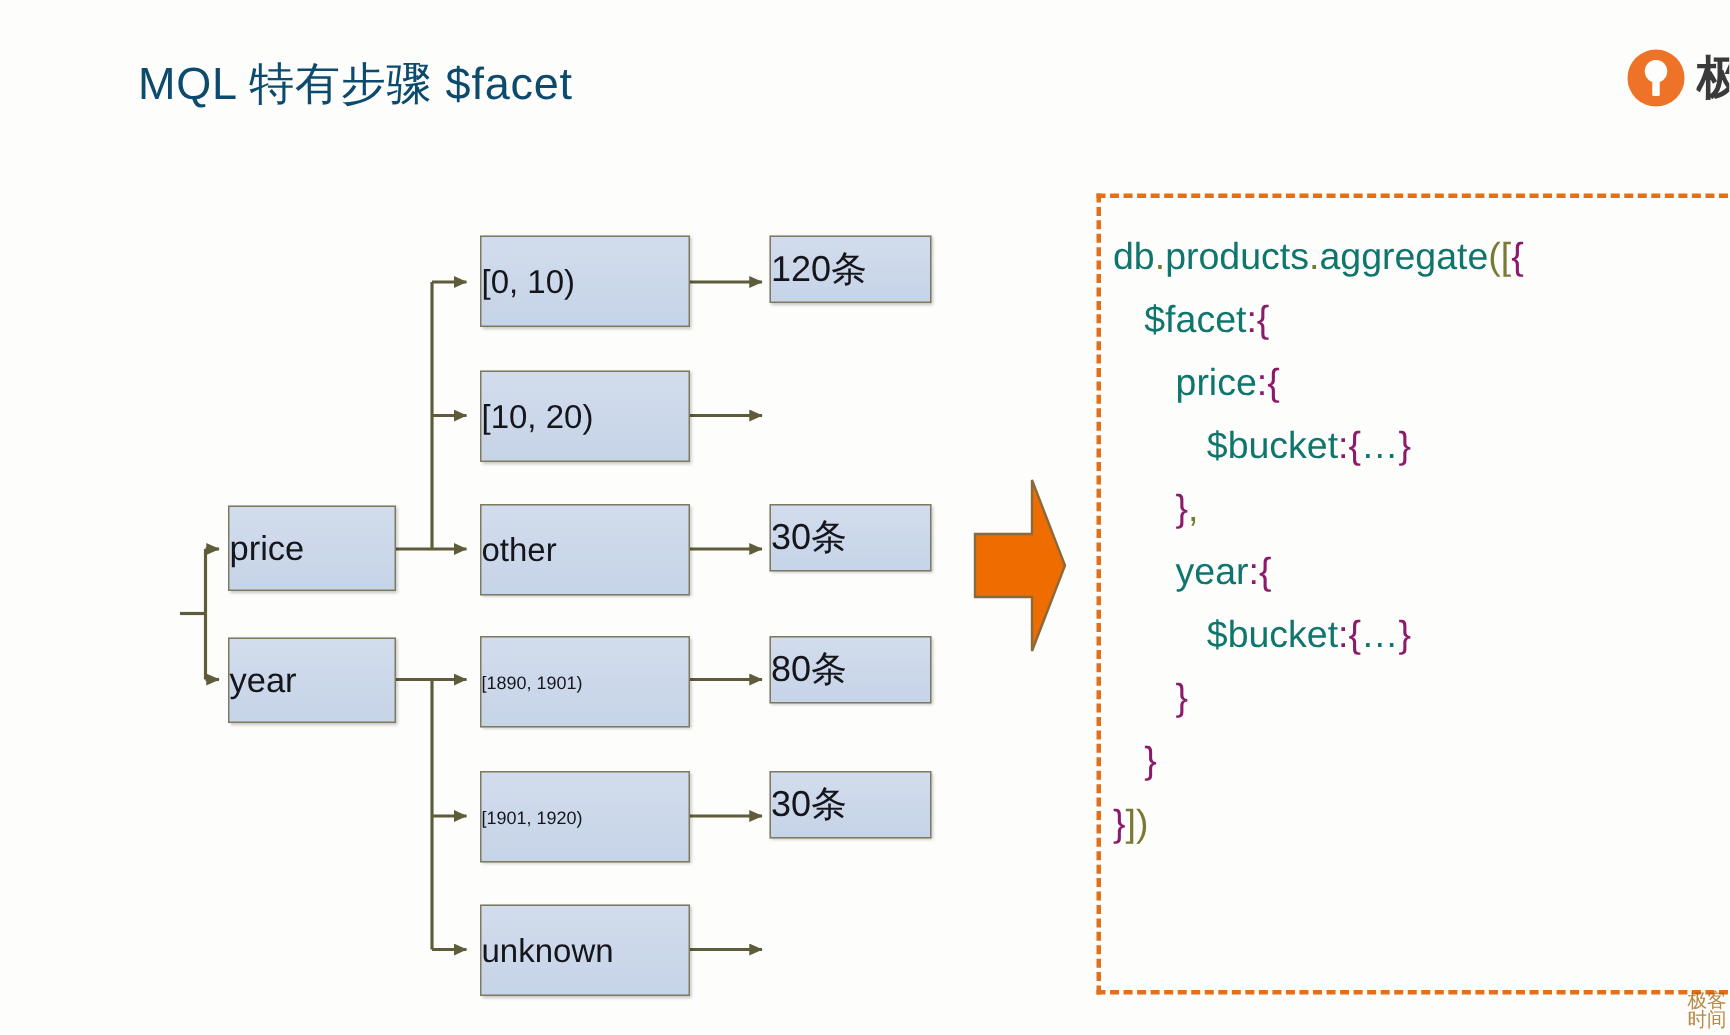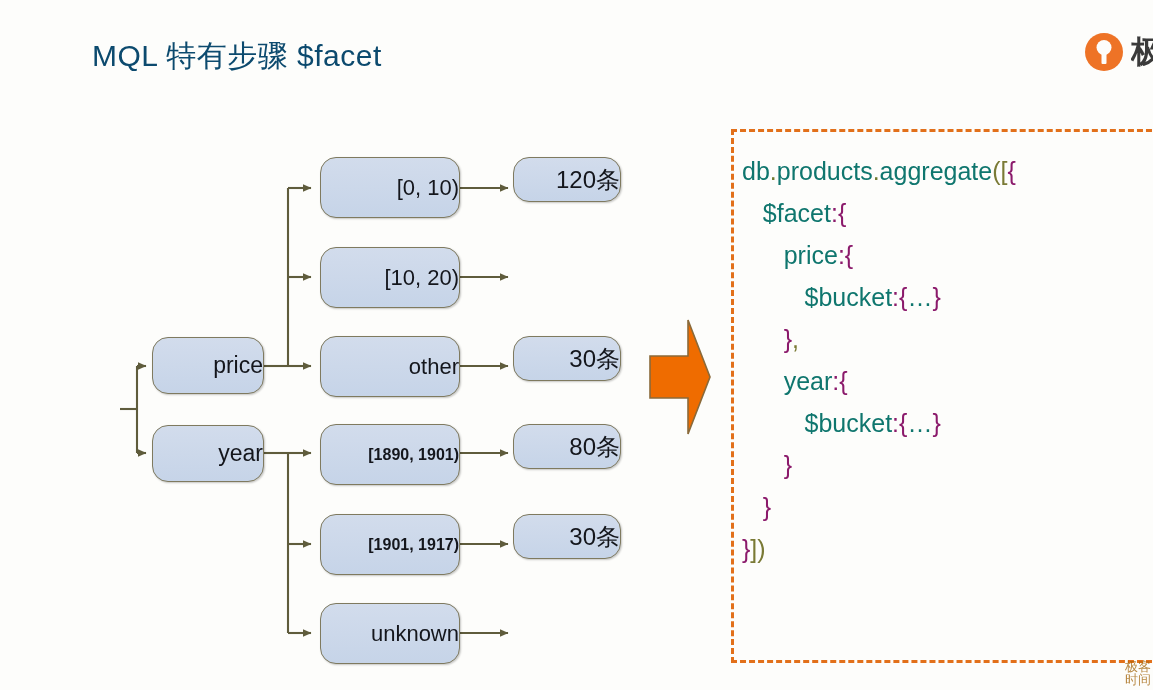--- a/index.html
+++ b/index.html
@@ -69,40 +69,40 @@
   }
 
   
   #diagram { position: absolute; left: 0; top: 0; width: 712px; height: 690px; }
   #diagram svg { position: absolute; left: 0; top: 0; }
 
   .node {
     position: absolute;
     background: #ccd9ea;
     border: 1px solid #7f7a5f;
-    border-radius: 16px;
+    border-radius: 0;
     display: flex;
     align-items: center;
-    justify-content: flex-end;
+    justify-content: flex-start;
     color: #14161c;
     box-shadow: 1px 1px 2px rgba(0,0,0,0.22);
     background-image: linear-gradient(180deg, #d2dcec 0%, #c6d4e8 100%);
   }
   .node-label { line-height: 1; }
 
   #node-data      { left: 10px;  top: 380px; width: 110px; height: 58px; }
   #node-data .node-label { font-size: 25px; }
 
   #node-price     { left: 152px; top: 337px; width: 112px; height: 57px; }
   #node-year      { left: 152px; top: 425px; width: 112px; height: 57px; }
   #node-price .node-label, #node-year .node-label { font-size: 23px; }
 
   .bucket { left: 320px; width: 140px; height: 61px; }
   .bucket .node-label { font-size: 22px; }
-  .bucket.small .node-label { font-size: 16px; font-weight: bold; }
+  .bucket.small .node-label { font-size: 12px; }
 
   #bucket-0 { top: 157px; }
   #bucket-1 { top: 247px; }
   #bucket-2 { top: 336px; }
   #bucket-3 { top: 424px; }
   #bucket-4 { top: 514px; }
   #bucket-5 { top: 603px; }
 
   .count { left: 513px; width: 108px; height: 45px; }
   .count .node-label { font-size: 24px; }
@@ -219,21 +219,21 @@
     <span class="node-label">[10, 20)</span>
   </div>
   <div class="node bucket" id="bucket-2">
     <span class="node-label">other</span>
   </div>
 
   <div class="node bucket small" id="bucket-3">
     <span class="node-label">[1890, 1901)</span>
   </div>
   <div class="node bucket small" id="bucket-4">
-    <span class="node-label">[1901, 1917)</span>
+    <span class="node-label">[1901, 1920)</span>
   </div>
   <div class="node bucket" id="bucket-5">
     <span class="node-label">unknown</span>
   </div>
 
   <div class="node count" id="count-0">
     <span class="node-label">120条</span>
   </div>
   <div class="node count" id="count-2">
     <span class="node-label">30条</span>

